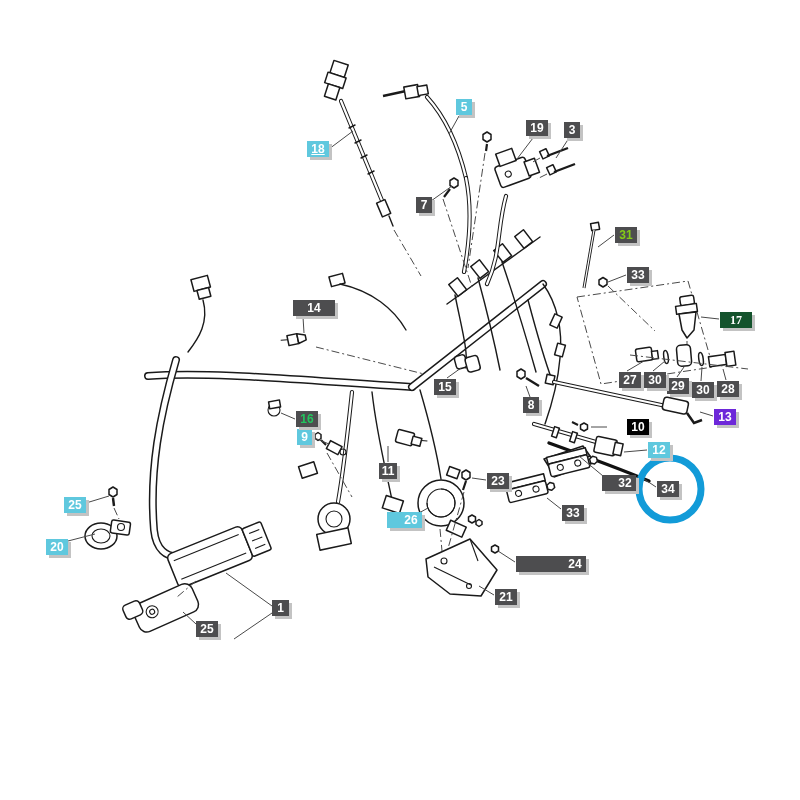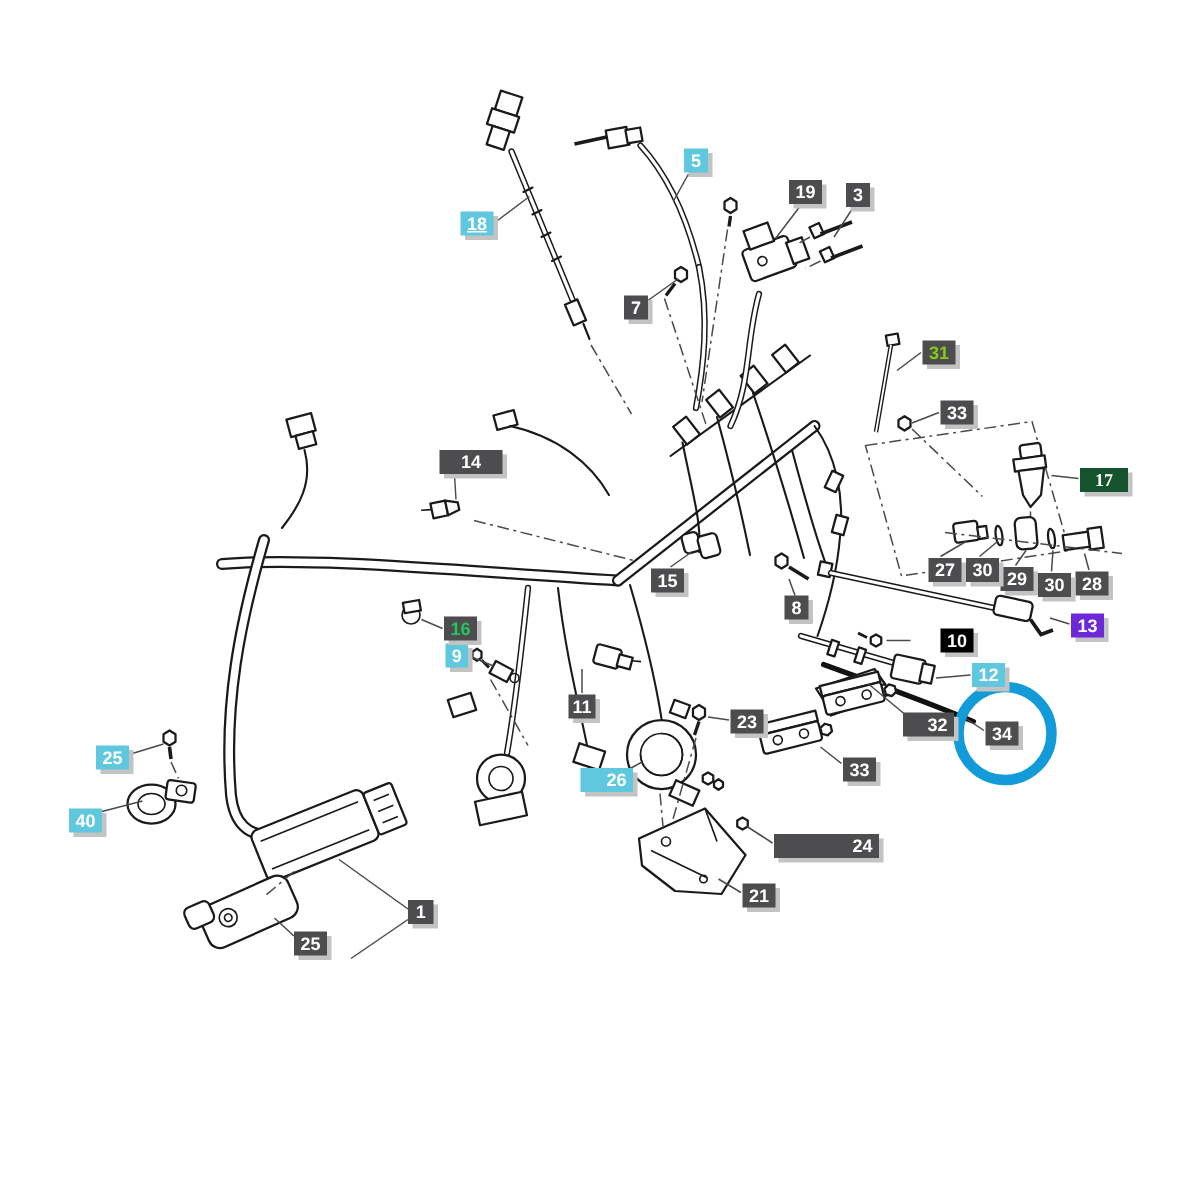--- a/index.html
+++ b/index.html
@@ -364,21 +364,21 @@
       <div class="badge" style="left: 627px; top: 419px; width: 22px; background: #000000; color: rgb(255, 255, 255); box-shadow: rgb(195, 195, 195) 3px 3px 0px;">10</div>
       <div class="badge" style="left: 379px; top: 463px; width: 18px; background: rgb(77, 77, 79); color: rgb(255, 255, 255); box-shadow: rgb(195, 195, 195) 3px 3px 0px;">11</div>
       <div class="badge" style="left: 648px; top: 442px; width: 22px; background: rgb(95, 200, 222); color: rgb(255, 255, 255); box-shadow: rgb(195, 195, 195) 3px 3px 0px;">12</div>
       <div class="badge" style="left: 714px; top: 409px; width: 22px; background: #6d28d9; color: rgb(255, 255, 255); box-shadow: rgb(195, 195, 195) 3px 3px 0px;">13</div>
       <div class="badge" style="left: 293px; top: 300px; width: 42px; background: rgb(77, 77, 79); color: rgb(255, 255, 255); box-shadow: rgb(195, 195, 195) 3px 3px 0px;">14</div>
       <div class="badge" style="left: 434px; top: 379px; width: 22px; background: rgb(77, 77, 79); color: rgb(255, 255, 255); box-shadow: rgb(195, 195, 195) 3px 3px 0px;">15</div>
       <div class="badge" style="left: 296px; top: 411px; width: 22px; background: rgb(77, 77, 79); color: #22c55e; box-shadow: rgb(195, 195, 195) 3px 3px 0px;">16</div>
       <div class="badge" style="left: 720px; top: 312px; width: 32px; background: #14532d; color: rgb(255, 255, 255); box-shadow: rgb(195, 195, 195) 3px 3px 0px; font-family: Liberation Serif, serif;">17</div>
       <div class="badge" style="left: 307px; top: 141px; width: 22px; background: rgb(95, 200, 222); color: rgb(255, 255, 255); box-shadow: rgb(195, 195, 195) 3px 3px 0px; text-decoration: underline;">18</div>
       <div class="badge" style="left: 526px; top: 120px; width: 22px; background: rgb(77, 77, 79); color: rgb(255, 255, 255); box-shadow: rgb(195, 195, 195) 3px 3px 0px;">19</div>
-      <div class="badge" style="left: 46px; top: 539px; width: 22px; background: rgb(95, 200, 222); color: rgb(255, 255, 255); box-shadow: rgb(195, 195, 195) 3px 3px 0px;">40</div>
+      <div class="badge" style="left: 46px; top: 539px; width: 22px; background: rgb(95, 200, 222); color: rgb(255, 255, 255); box-shadow: rgb(195, 195, 195) 3px 3px 0px;">20</div>
       <div class="badge" style="left: 495px; top: 589px; width: 22px; background: rgb(77, 77, 79); color: rgb(255, 255, 255); box-shadow: rgb(195, 195, 195) 3px 3px 0px;">21</div>
       <div class="badge" style="left: 64px; top: 497px; width: 22px; background: rgb(95, 200, 222); color: rgb(255, 255, 255); box-shadow: rgb(195, 195, 195) 3px 3px 0px;">25</div>
       <div class="badge" style="left: 487px; top: 473px; width: 22px; background: rgb(77, 77, 79); color: rgb(255, 255, 255); box-shadow: rgb(195, 195, 195) 3px 3px 0px;">23</div>
       <div class="badge" style="left: 516px; top: 556px; width: 22px; background: rgb(77, 77, 79); color: rgb(255, 255, 255); box-shadow: rgb(195, 195, 195) 3px 3px 0px; padding-left: 48px;">24</div>
       <div class="badge" style="left: 196px; top: 621px; width: 22px; background: rgb(77, 77, 79); color: rgb(255, 255, 255); box-shadow: rgb(195, 195, 195) 3px 3px 0px;">25</div>
       <div class="badge" style="left: 387px; top: 512px; width: 22px; background: rgb(95, 200, 222); color: rgb(255, 255, 255); box-shadow: rgb(195, 195, 195) 3px 3px 0px; padding-left: 13px;">26</div>
       <div class="badge" style="left: 619px; top: 372px; width: 22px; background: rgb(77, 77, 79); color: rgb(255, 255, 255); box-shadow: rgb(195, 195, 195) 3px 3px 0px;">27</div>
       <div class="badge" style="left: 717px; top: 381px; width: 22px; background: rgb(77, 77, 79); color: rgb(255, 255, 255); box-shadow: rgb(195, 195, 195) 3px 3px 0px;">28</div>
       <div class="badge" style="left: 667px; top: 378px; width: 22px; background: rgb(77, 77, 79); color: rgb(255, 255, 255); box-shadow: rgb(195, 195, 195) 3px 3px 0px;">29</div>
       <div class="badge" style="left: 644px; top: 372px; width: 22px; background: rgb(77, 77, 79); color: rgb(255, 255, 255); box-shadow: rgb(195, 195, 195) 3px 3px 0px;">30</div>

